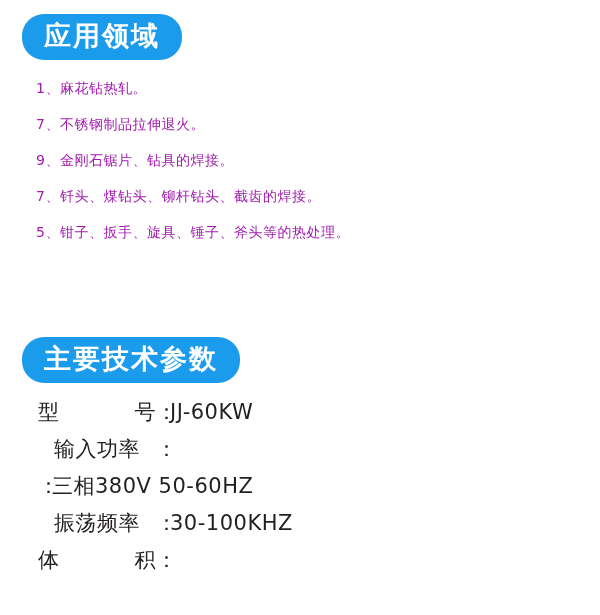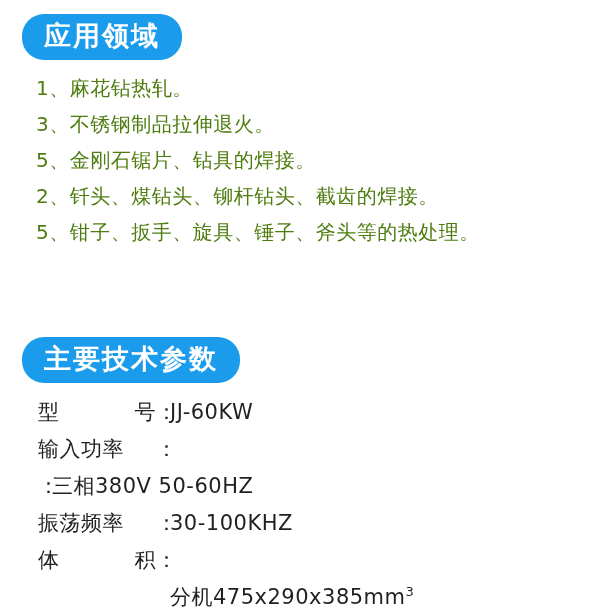--- a/index.html
+++ b/index.html
@@ -42,23 +42,23 @@
     left: 22px;
     top: 337px;
   }
   .app-list {
     position: absolute;
     left: 36px;
     top: 70px;
     width: 545px;
   }
   .app-item {
-    font-size: 20px;
+    font-size: 14px;
     line-height: 36px;
-    color: #4d7c0f;
+    color: #a21caf;
     white-space: nowrap;
     letter-spacing: 0.5px;
   }
   .specs {
     position: absolute;
     left: 38px;
     top: 394px;
     width: 545px;
   }
   .spec-row {
@@ -70,21 +70,21 @@
     letter-spacing: 0.5px;
   }
   .spec-label {
     width: 118px;
     flex: 0 0 118px;
     display: flex;
     justify-content: space-between;
     color: #231f20;
   }
   .spec-label.tight {
-    justify-content: flex-start;
+    justify-content: center;
   }
   .spec-colon {
     width: 14px;
     flex: 0 0 14px;
     text-align: left;
     color: #231f20;
   }
   .spec-value {
     color: #231f20;
     text-align: center;
@@ -106,23 +106,23 @@
 <body>
 
 <div class="page">
 
   <div class="badge-wrap-1">
     <span class="section-badge">应用领域</span>
   </div>
 
   <div class="app-list">
     <div class="app-item">1、麻花钻热轧。</div>
-    <div class="app-item">3、不锈钢制品拉伸退火。</div>
-    <div class="app-item">5、金刚石锯片、钻具的焊接。</div>
-    <div class="app-item">2、钎头、煤钻头、铆杆钻头、截齿的焊接。</div>
+    <div class="app-item">7、不锈钢制品拉伸退火。</div>
+    <div class="app-item">9、金刚石锯片、钻具的焊接。</div>
+    <div class="app-item">7、钎头、煤钻头、铆杆钻头、截齿的焊接。</div>
     <div class="app-item">5、钳子、扳手、旋具、锤子、斧头等的热处理。</div>
   </div>
 
   <div class="badge-wrap-2">
     <span class="section-badge">主要技术参数</span>
   </div>
 
   <div class="specs">
 
     <div class="spec-row">
@@ -155,16 +155,15 @@
     </div>
 
     <div class="spec-row">
       <span class="spec-label">
         <span>体</span>
         <span>积</span>
       </span>
       <span class="spec-colon">：</span>
     </div>
 
-    <div class="spec-cont"><span>分机475x290x385mm</span><sup>3</sup></div>
 
   </div>
 </div>
 
 </body></html>

